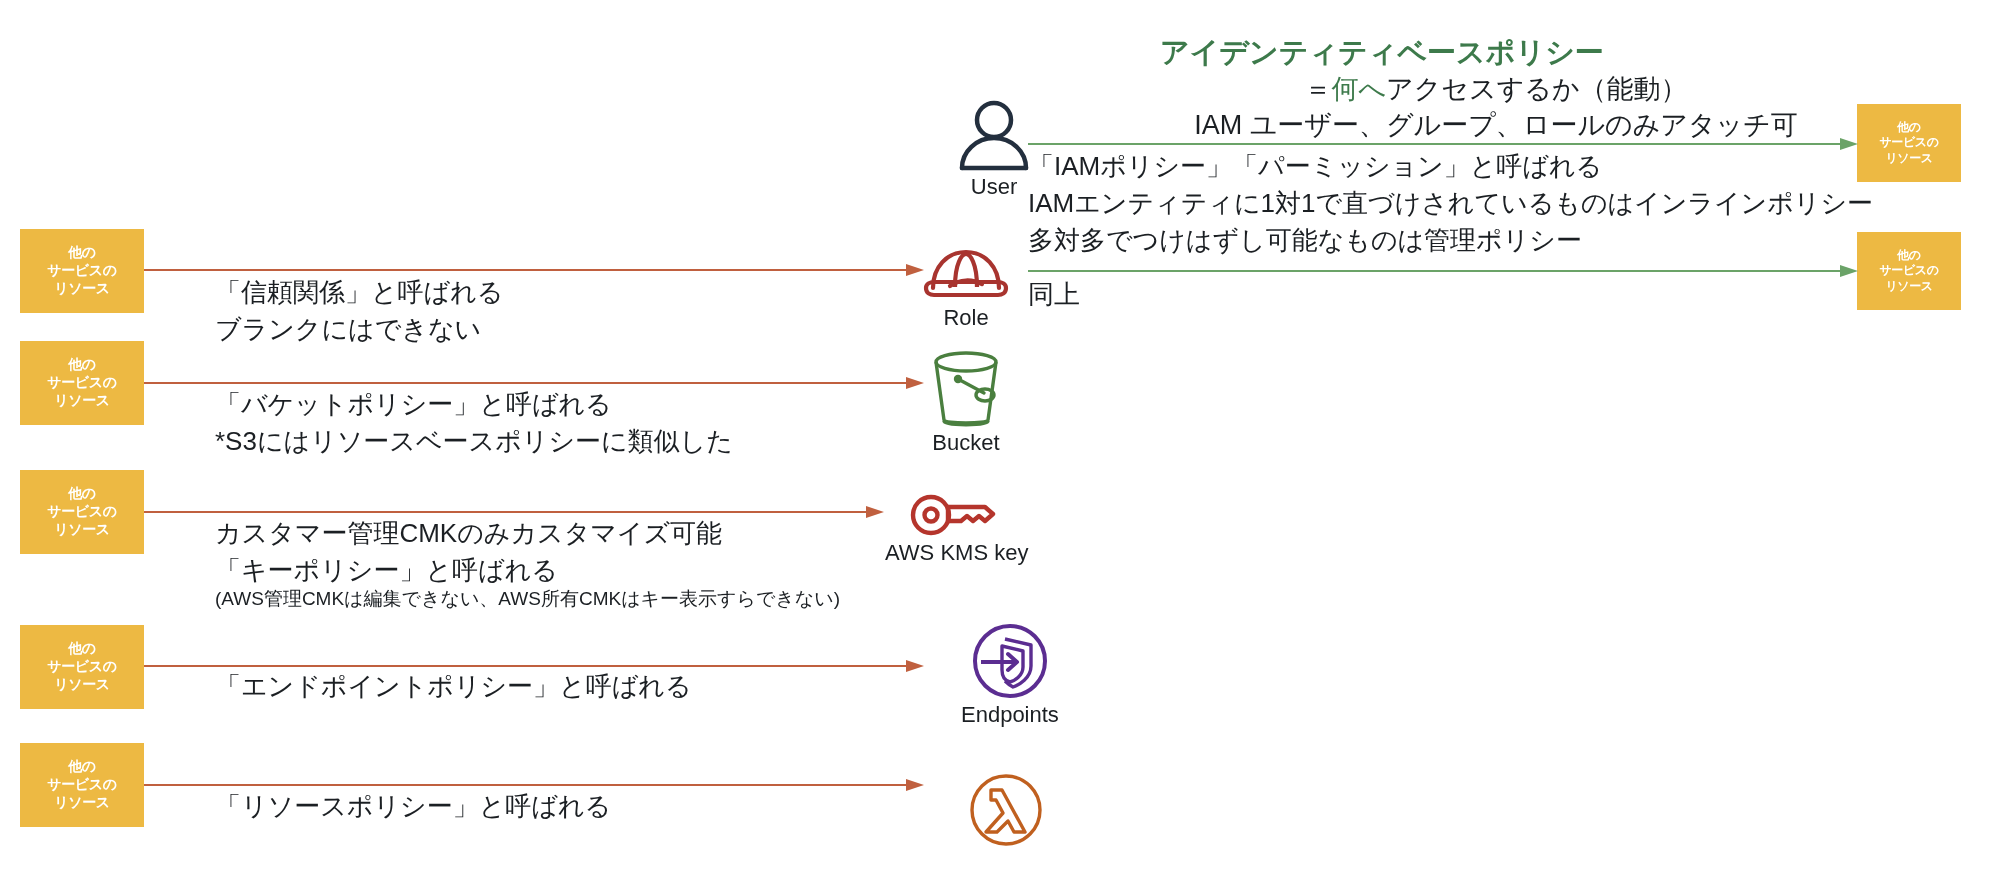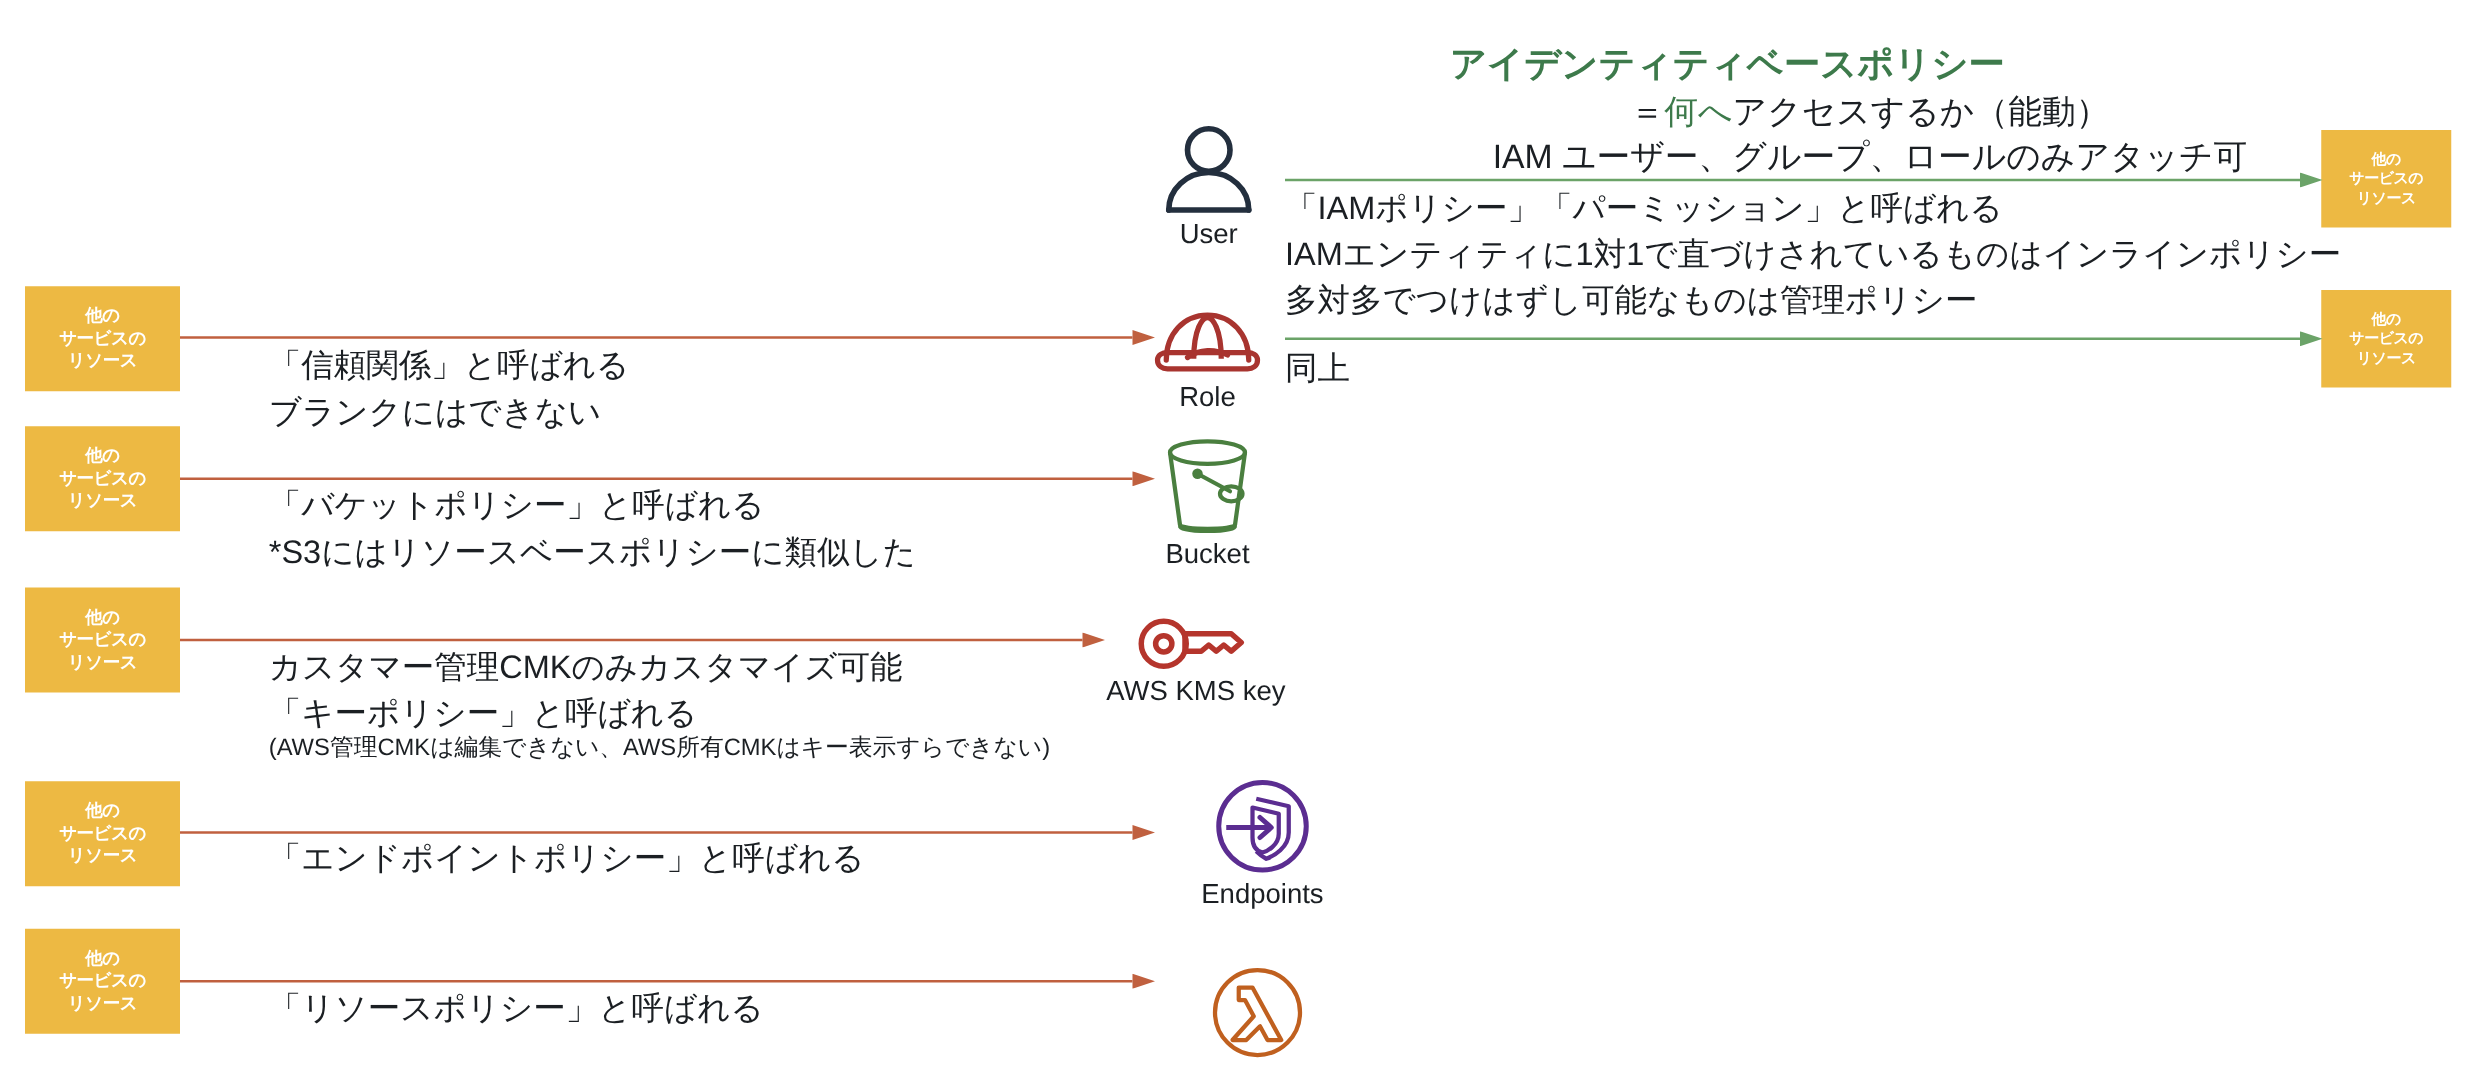--- a/index.html
+++ b/index.html
@@ -94,21 +94,21 @@
 
 
   <div class="abs" style="left:1160px; top:10px;">
     <div class="head-title accent-green">アイデンティティベースポリシー</div>
     <div class="head-sub" style="text-align:center; width:672px;">
       <span>＝</span><span class="accent-green">何へ</span><span>アクセスするか（能動）</span>
     </div>
     <div class="head-sub" style="text-align:center; width:672px;">IAM ユーザー、グループ、ロールのみアタッチ可</div>
   </div>
 
-  <div class="abs icon-group" style="left:929px; top:96px;">
+  <div class="abs icon-group" style="left:956px; top:96px;">
     <svg class="icon-art" width="76" height="76" viewBox="0 0 76 76">
       <circle cx="38" cy="24" r="17" fill="none" stroke="#232f3e" stroke-width="4.5"></circle>
       <path d="M6 72 A32 30 0 0 1 70 72" fill="none" stroke="#232f3e" stroke-width="4.5" stroke-linecap="round"></path>
       <line x1="6" y1="72" x2="70" y2="72" stroke="#232f3e" stroke-width="4.5" stroke-linecap="round"></line>
     </svg>
     <div class="icon-caption">User</div>
   </div>
 
   <div class="abs icon-group" style="left:920px; top:243px;">
     <svg class="icon-art" width="92" height="60" viewBox="0 0 92 60">

